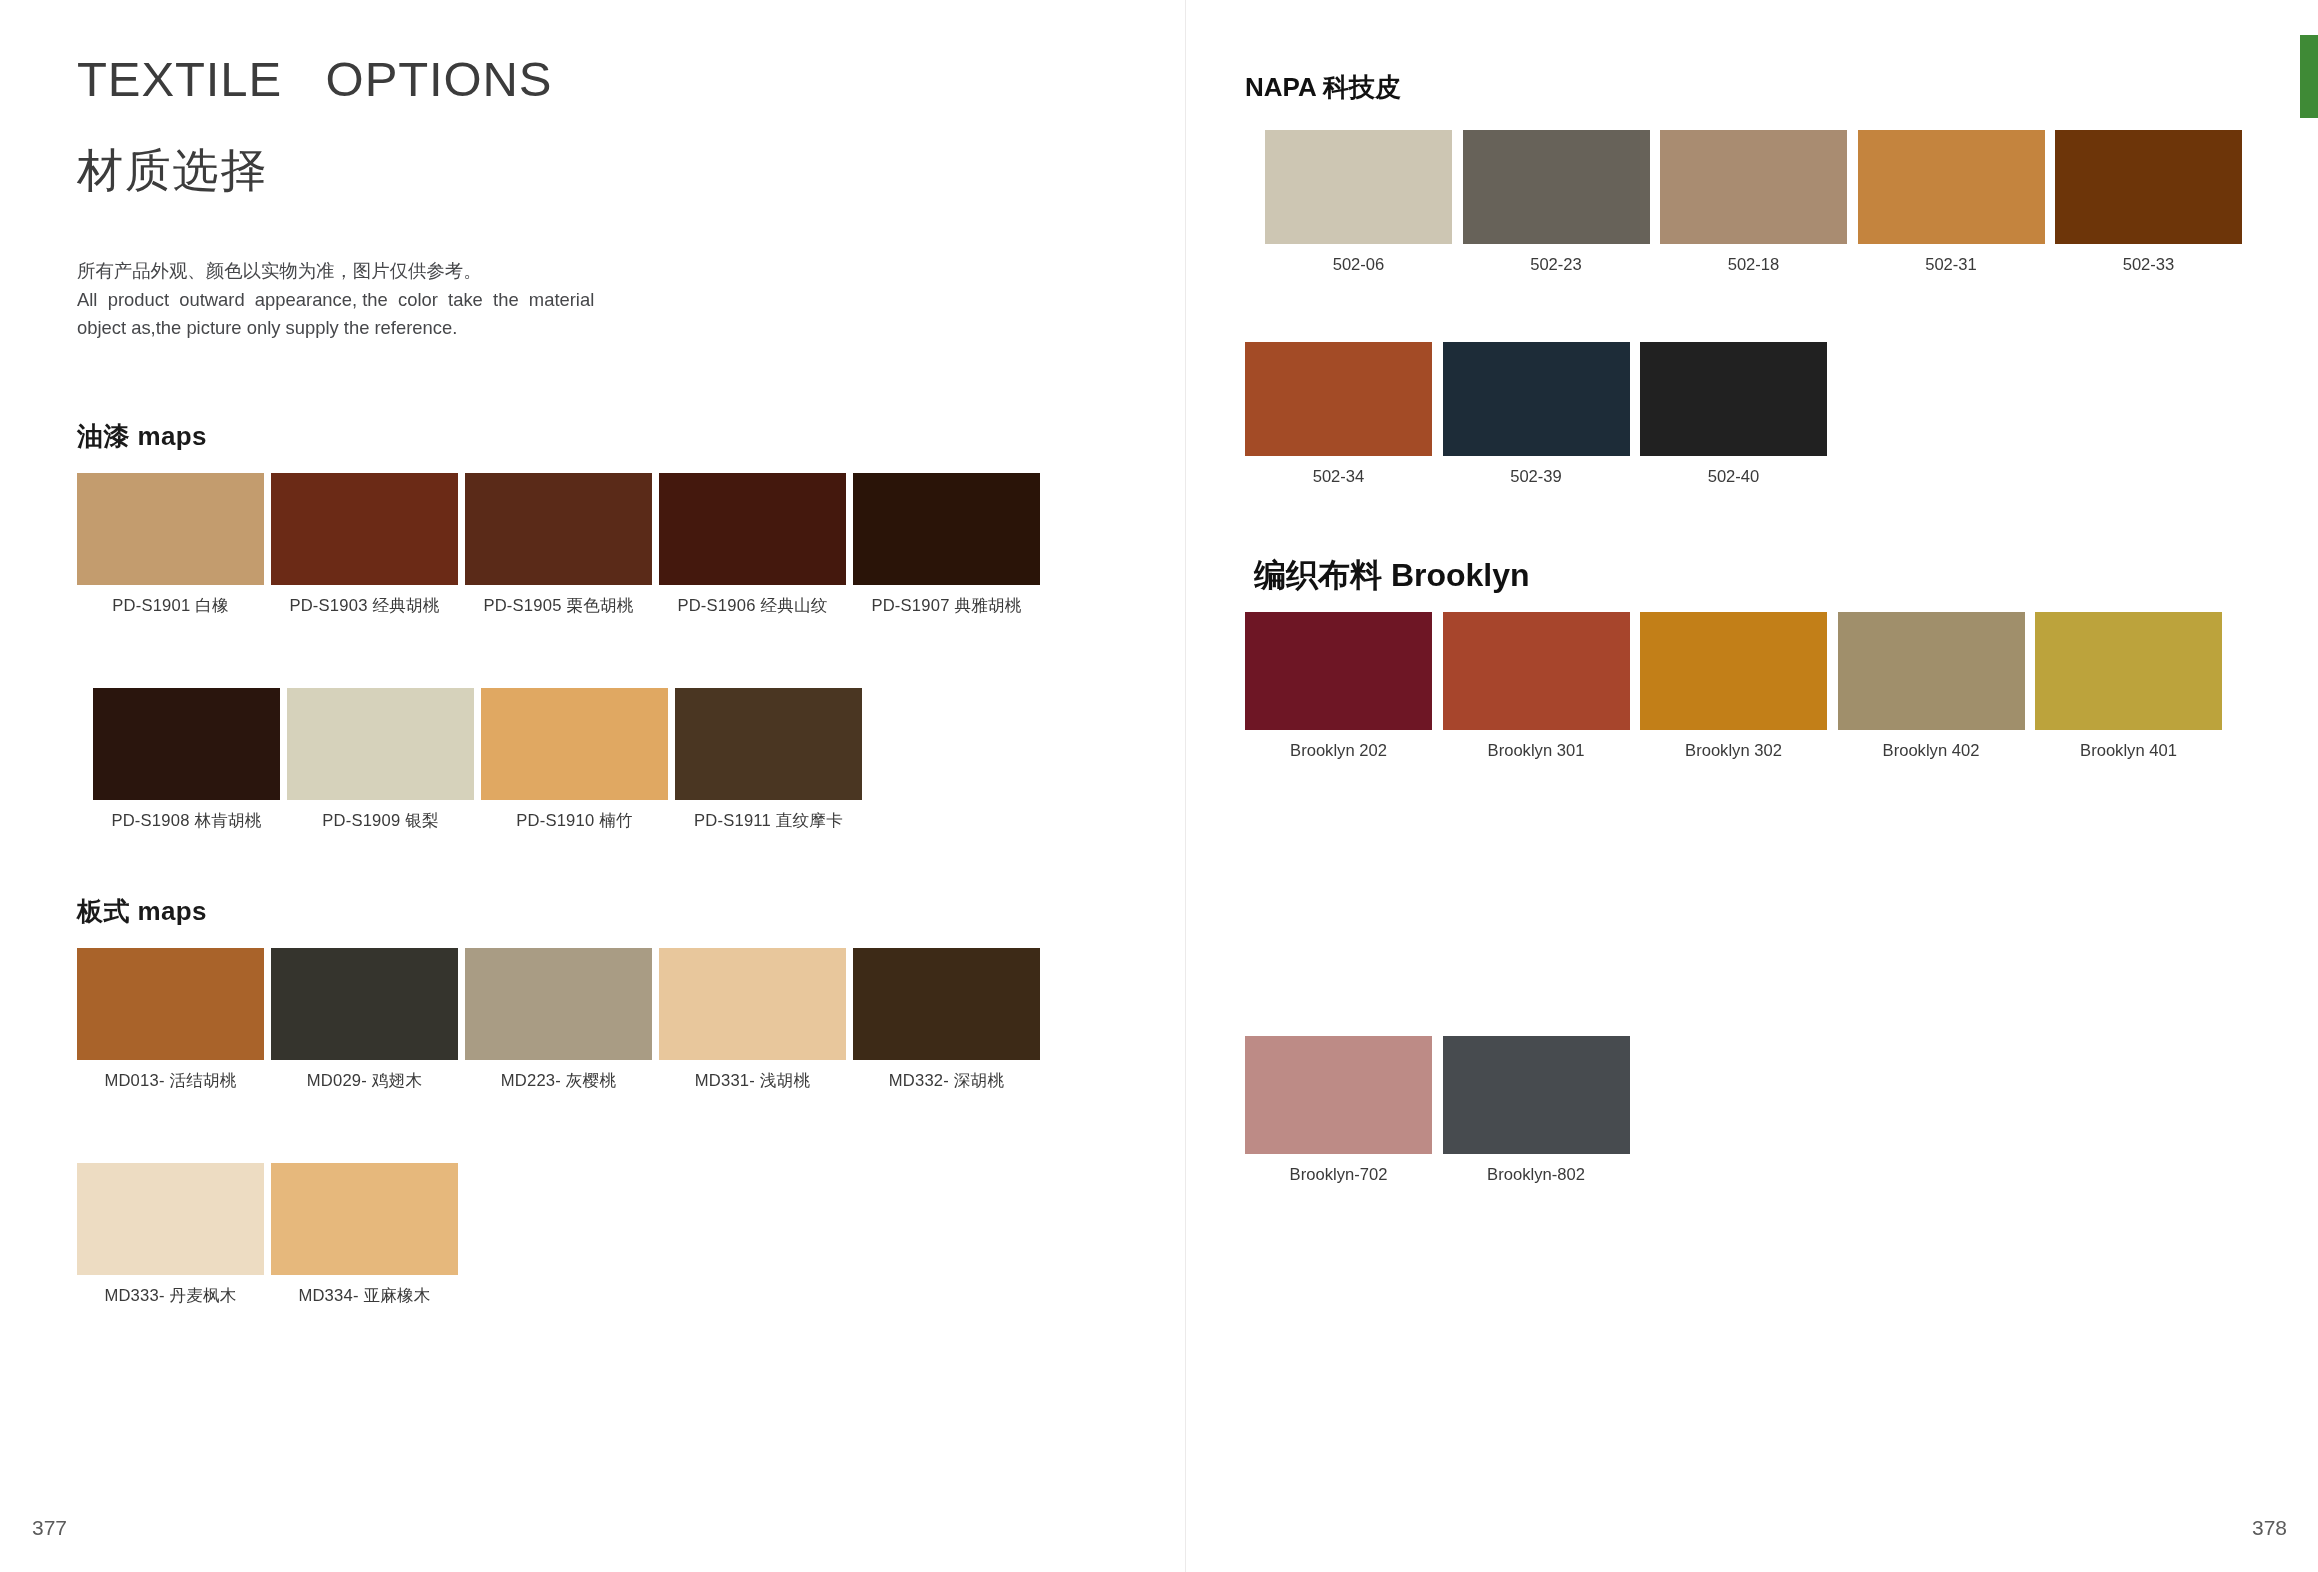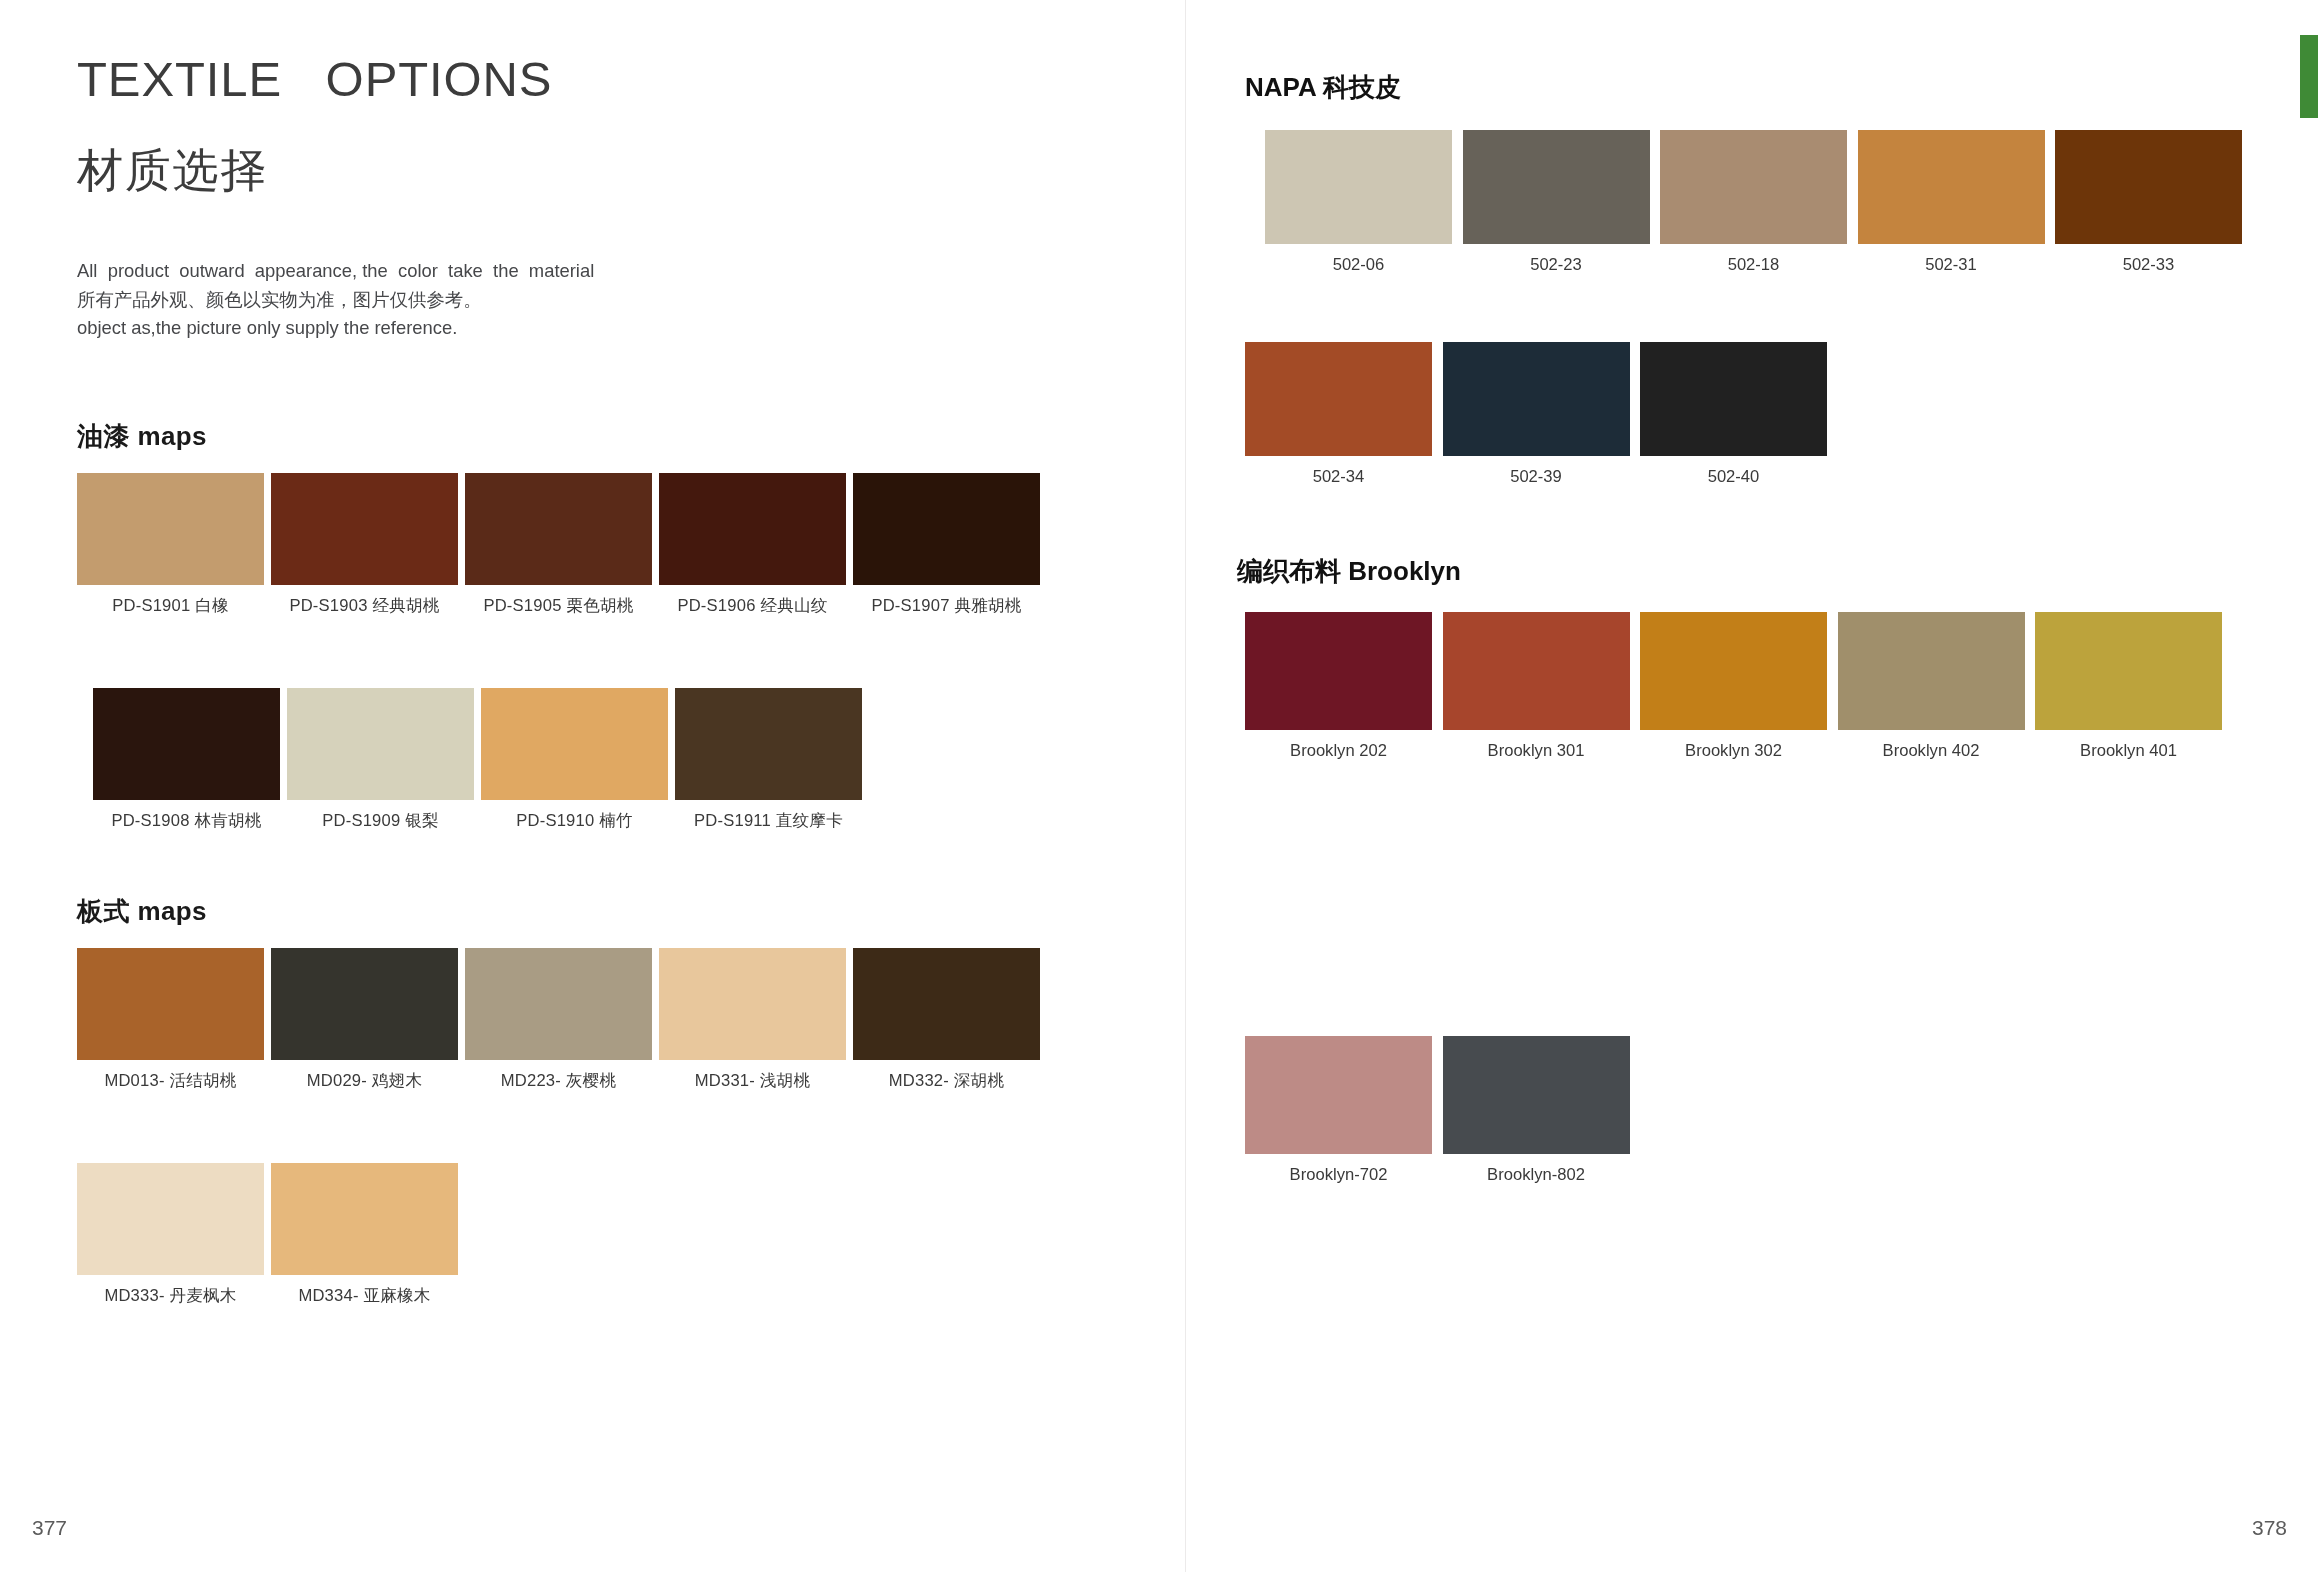--- a/index.html
+++ b/index.html
@@ -107,21 +107,21 @@
   #board-row-1 { left: 77px; top: 948px; }
   #board-row-2 { left: 77px; top: 1163px; }
 
   
   .right {
     position: absolute;
     left: 1185px; top: 0;
     width: 1134px; height: 1573px;
   }
   #head-napa { position:absolute; left: 60px; top: 70px; font-size: 26px; font-weight: 700; color:#111; }
-  #head-brook { position:absolute; left: 52px; top: 554px; font-size: 26px; font-weight: 700; color:#111; }
+  #head-brook { position:absolute; left: 69px; top: 554px; font-size: 32px; font-weight: 700; color:#111; }
 
   .r-row { position: absolute; display: flex; }
   .r-sw { position: relative; margin-right: 10.5px; }
   .r-sw:last-child { margin-right: 0; }
   .r-sw .chip {
     width: 187px;
     height: 114px;
   }
   .r-sw.tall .chip { height: 118px; }
   .r-sw .cap {
@@ -156,22 +156,22 @@
   <div class="spine"></div>
   <div class="green-tab" style="background: rgb(63, 138, 54);"></div>
 
   <div class="left">
 
     <div class="title-en">TEXTILE   OPTIONS</div>
 
     <div class="title-cn">材质选择</div>
 
     <div class="note">
+      <div>所有产品外观、颜色以实物为准，图片仅供参考。</div>
       <div>All  product  outward  appearance, the  color  take  the  material</div>
-      <div>所有产品外观、颜色以实物为准，图片仅供参考。</div>
       <div>object as,the picture only supply the reference.</div>
     </div>
 
     <div class="sec-head" id="head-paint">油漆 maps</div>
 
     <div class="swatch-row" id="paint-row-1">
       <div class="sw">
         <div class="chip" style="background: rgb(195, 156, 110);"></div>
         <div class="cap">PD-S1901 白橡</div>
       </div>

